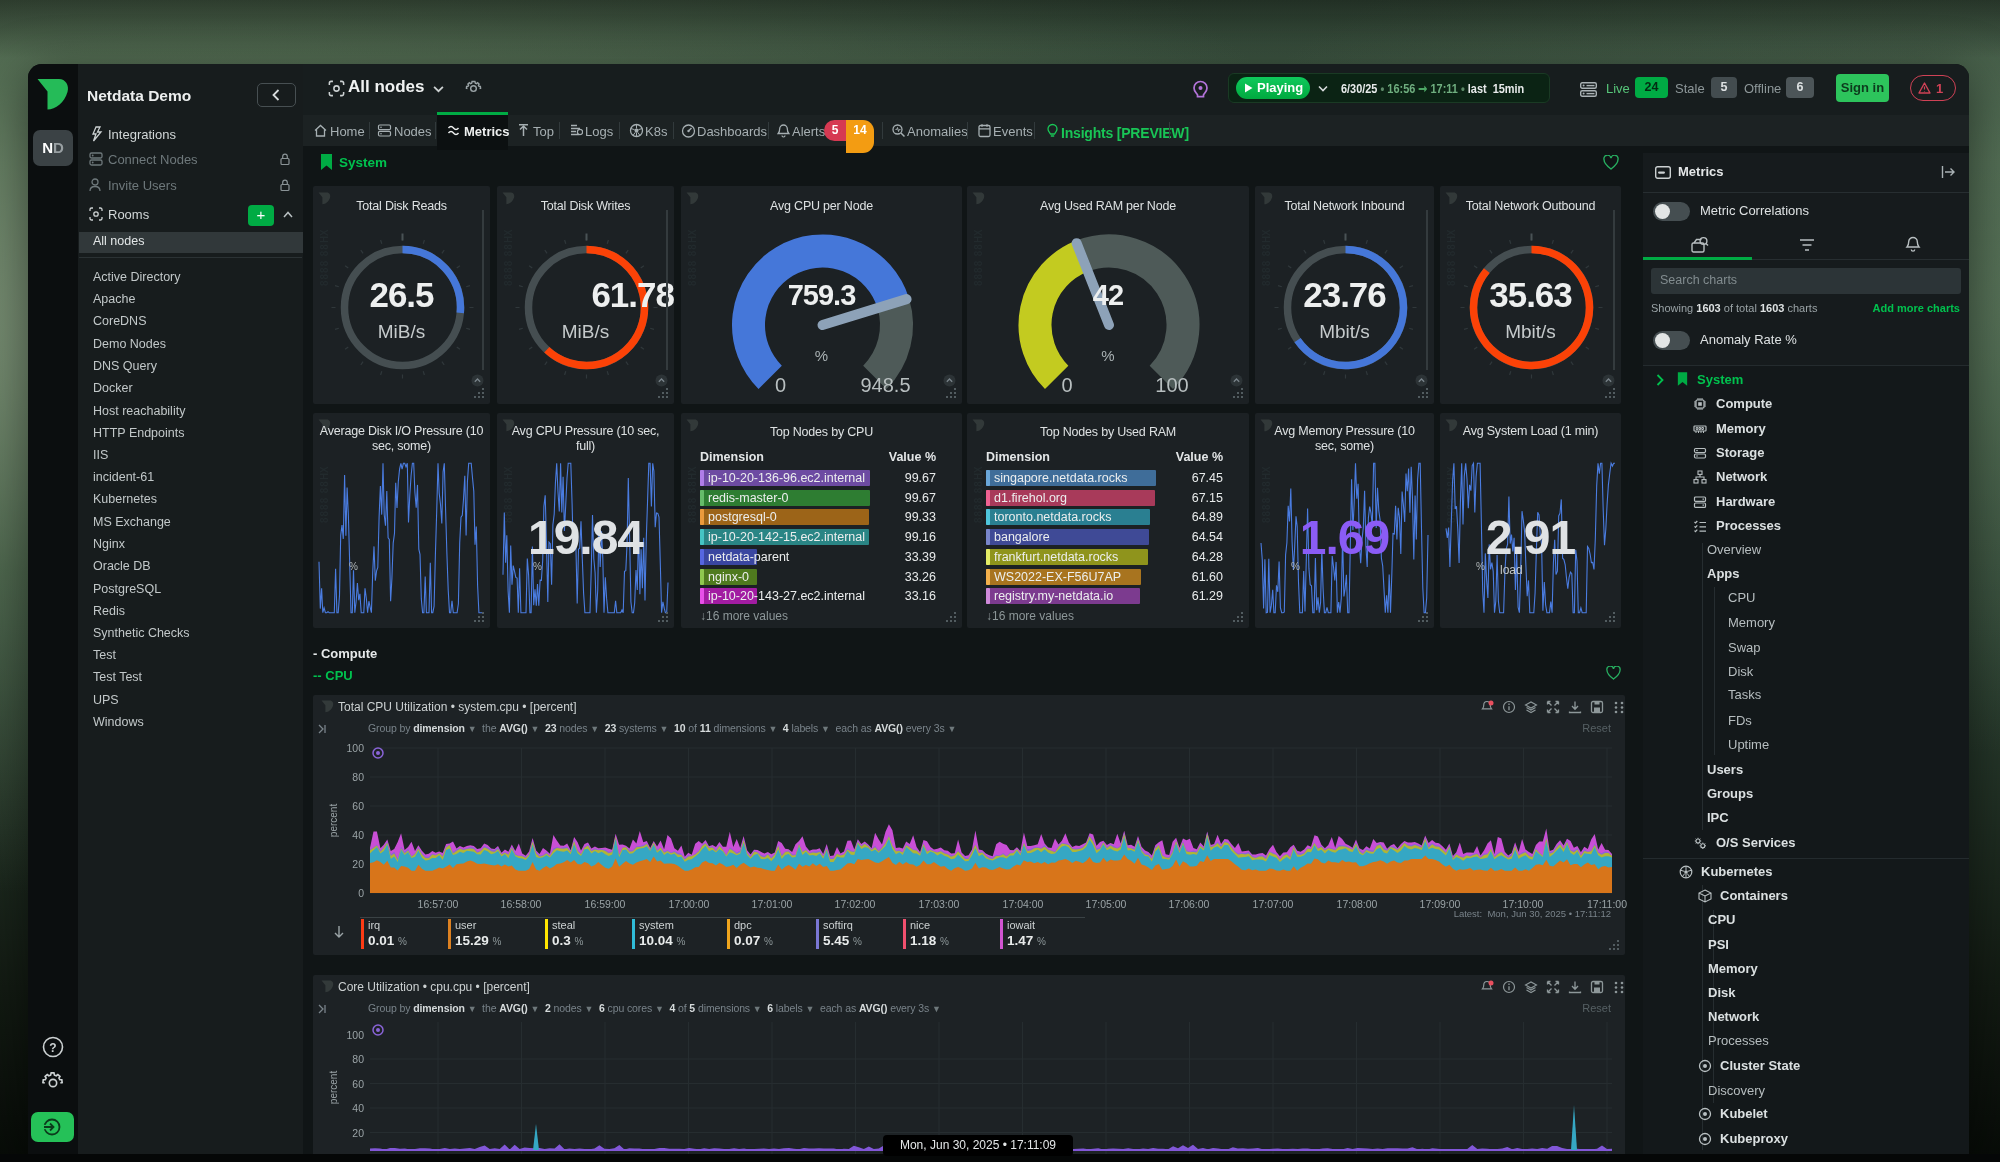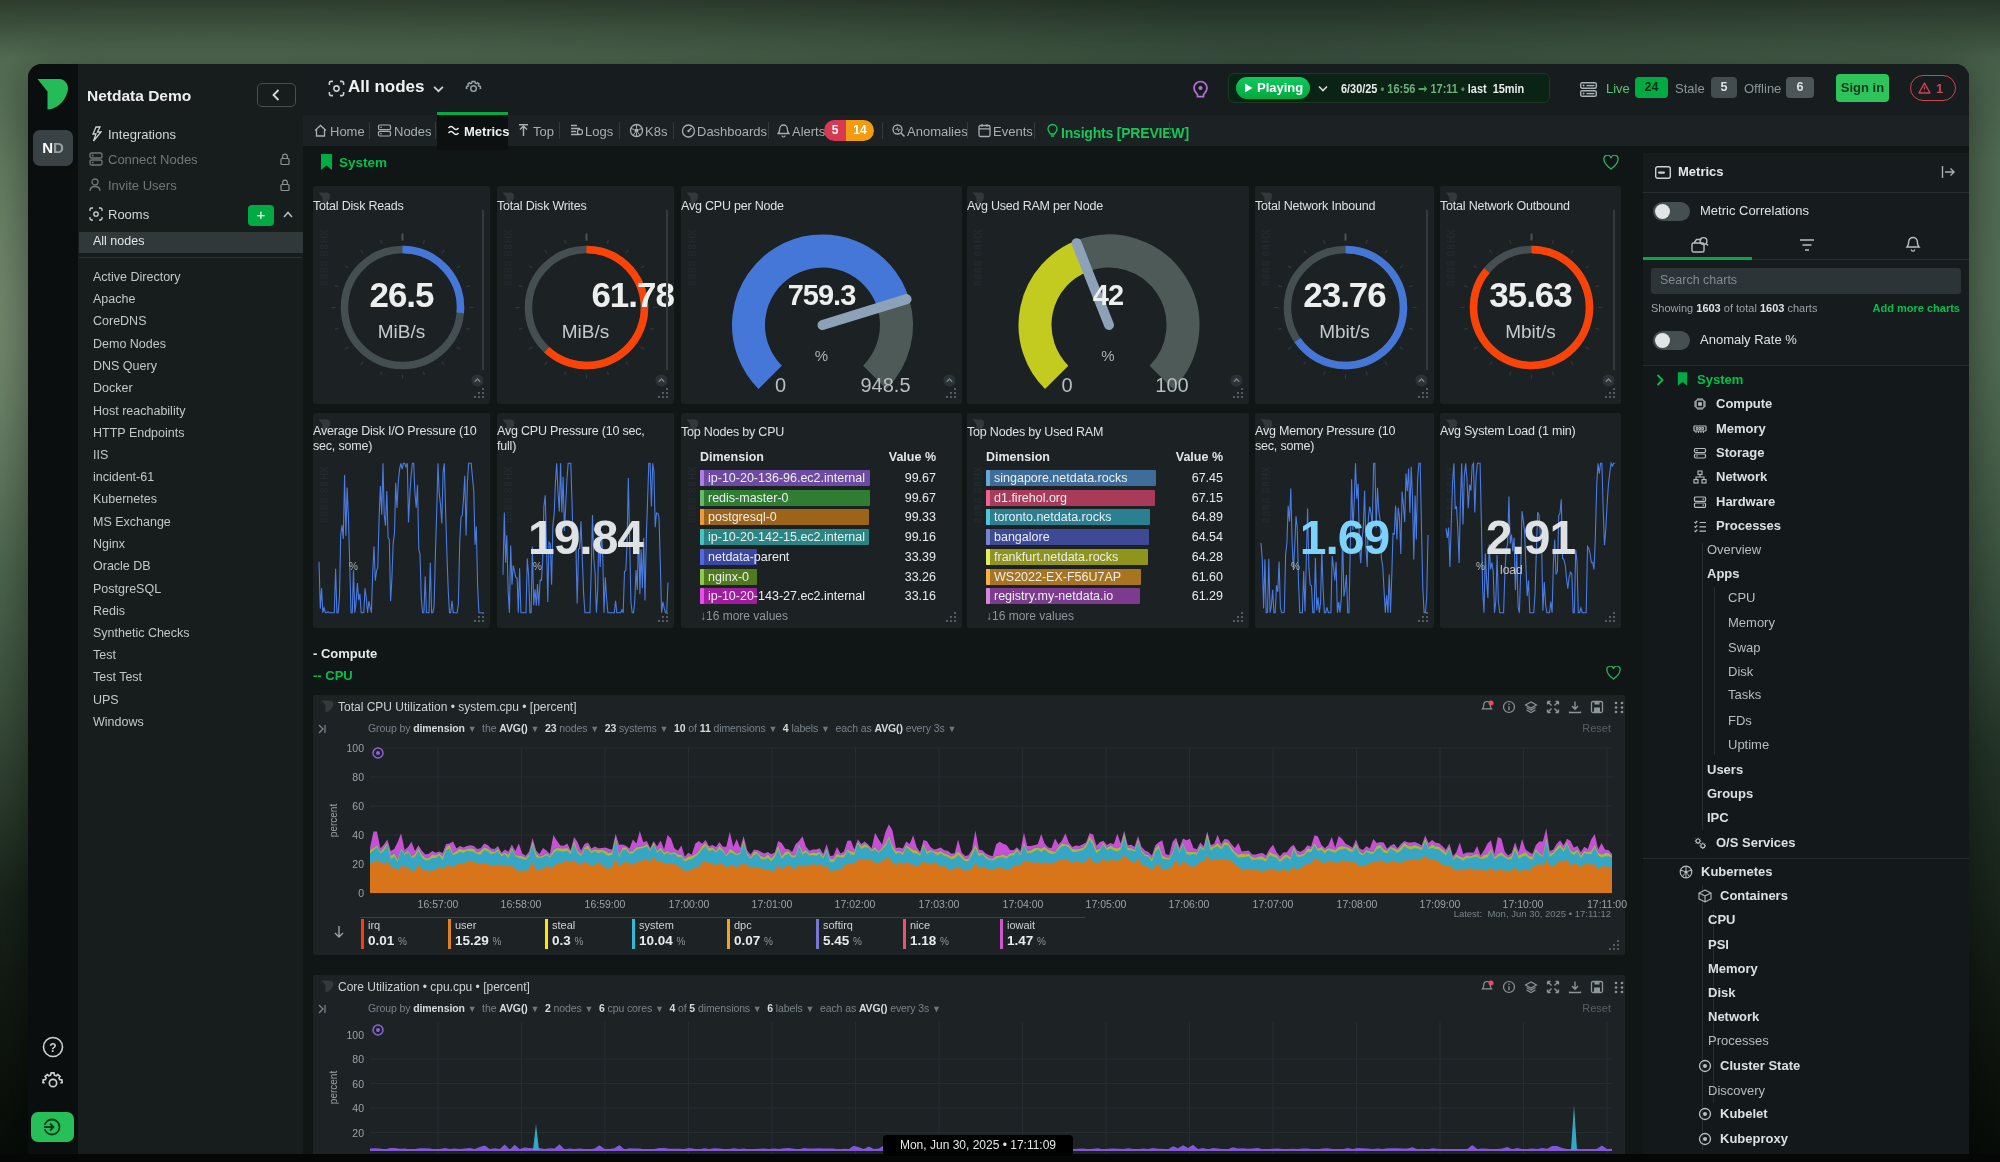--- a/index.html
+++ b/index.html
@@ -27,21 +27,21 @@
 
 #tophead { position:absolute; left:275px; top:0; width:1666px; height:51px; background:#171d1e; }
 #tabbar { position:absolute; left:275px; top:51px; width:1666px; height:31px; background:#1c2223; }
 .tab { position:absolute; top:0; height:31px; }
 .tab span { position:absolute; top:9px; font-size:13px; color:#a6afb2; white-space:nowrap; }
 .tabsep { position:absolute; top:7px; width:1px; height:17px; background:#323a3c; }
 .tic { position:absolute; top:8px; width:15px; height:15px; }
 
 #content { position:absolute; left:275px; top:82px; width:1340px; height:1016px; background:#11161800; }
 .card { position:absolute; background:#1c2124; border-radius:2px; overflow:hidden; }
-.ctitle { position:absolute; left:0; width:100%; text-align:left; color:#dde1e2; font-size:12.5px; letter-spacing:-0.2px; line-height:15px;}
+.ctitle { position:absolute; left:0; width:100%; text-align:center; color:#dde1e2; font-size:12.5px; letter-spacing:-0.2px; line-height:15px;}
 .bigval { position:absolute; width:100%; text-align:center; color:#edefef; font-weight:bold; letter-spacing:-1px;}
 .gunit { position:absolute; width:100%; text-align:center; color:#c5cacb; }
 .vfaint { position:absolute; color:#222a2d; font-size:10px; font-weight:bold; transform:rotate(-90deg); transform-origin:left top; letter-spacing:1px; white-space:nowrap; }
 .cscroll { position:absolute; width:2px; background:#343b3e; }
 .rsz { position:absolute; width:10px; height:10px; }
 .ndfaint { position:absolute; left:5px; top:6px; width:13px; height:13px; opacity:.5; }
 
 .thead { position:absolute; font-size:12.5px; font-weight:bold; color:#e3e6e7; }
 .trow { position:absolute; height:16px; font-size:12.5px; color:#eceeee; }
 .trow .bar { position:absolute; left:0; top:0; height:16px; border-radius:1px; }
@@ -287,21 +287,21 @@
       </div>
       <div class="tabsep" style="left:866px"></div>
       <div class="abs" style="left:134px;top:-3px;width:71px;height:38px;background:#0c1011;border-top:3px solid #00ab44;"></div>
       <svg class="tic" style="left:144px;" width="15" height="15" viewBox="0 0 15 15">
         <path d="M1.5 5 C3 3 5 3 6.5 5 S10 7 11.5 5 M1.5 10 C3 8 5 8 6.5 10 S10 12 11.5 10" fill="none" stroke="#eef0f0" stroke-width="1.4"></path>
       </svg>
       <div class="tab">
         <span style="left:161px;color:#eef0f0;font-weight:bold">Metrics</span>
       </div>
       <div class="abs" style="left:521px;top:5px;width:22px;height:21px;background:#d63952;border-radius:11px 0 0 11px;text-align:center;line-height:21px;font-size:12px;font-weight:bold;color:#fff;z-index:3">5</div>
-      <div class="abs" style="left:543px;top:5px;width:28px;height:21px;background:#f39c12;border-radius:0 11px 11px 0;text-align:center;line-height:21px;font-size:12px;font-weight:bold;color:#fff;z-index:3">14</div>
+      <div class="abs" style="left:543px;top:5px;width:28px;height:33px;background:#f39c12;border-radius:0 11px 11px 0;text-align:center;line-height:21px;font-size:12px;font-weight:bold;color:#fff;z-index:3">14</div>
     </div>
 <div id="content">
       <svg class="abs" style="left:17px;top:8px" width="13" height="17" viewBox="0 0 13 17">
         <path d="M1 0 h11 v16 l-5.5-4.5 L1 16 Z" fill="#00ab44"></path>
       </svg>
       <div class="abs" style="left:36px;top:9px;font-size:13.5px;font-weight:bold;color:#00c14e">System</div>
       <svg class="abs" style="left:1300px;top:9px" width="16" height="15" viewBox="0 0 16 15">
         <path d="M8 14 C2 9.5 1 6.5 1 4.5 A3.4 3.4 0 0 1 8 3 A3.4 3.4 0 0 1 15 4.5 C15 6.5 14 9.5 8 14 Z" fill="none" stroke="#27ae60" stroke-width="1.4"></path>
       </svg>
       <div class="card" style="left:10px;top:40px;width:177px;height:218px">
@@ -709,21 +709,21 @@
       </div>
       <div class="card" style="left:952px;top:267px;width:179px;height:215px">
         <svg class="ndfaint" style="left:5px;top:6px" width="13" height="13" viewBox="0 0 34 33">
           <path d="M1.5 1 L23 1 C29.5 1 33.5 7.5 31.5 14 C28.5 24.5 19.5 31.5 11.5 31.5 L11.5 13.5 Z" fill="#49524f"></path>
         </svg>
         <div class="vfaint" style="left:6px;top:110px">8888<span style="font-size:9px">&nbsp;</span>88<span style="letter-spacing:0">HX</span></div>
         <div class="ctitle" style="top:11px">Avg Memory Pressure (10<br>sec, some)</div>
         <svg class="abs" style="left:0;top:0" width="179" height="215" viewBox="0 0 179 215">
           <polyline points="6.0,130.0 7.3,147.0 8.6,195.6 9.9,146.3 11.2,199.7 12.5,199.3 13.8,145.8 15.1,199.7 16.4,192.4 17.7,176.7 18.9,199.7 20.2,199.7 21.5,172.3 22.8,178.8 24.1,148.5 25.4,194.6 26.7,199.7 28.0,199.7 29.3,198.9 30.6,141.9 31.9,129.7 33.2,92.8 34.5,108.5 35.8,75.4 37.1,129.0 38.4,157.0 39.7,133.6 41.0,103.3 42.2,113.8 43.5,169.2 44.8,199.7 46.1,199.7 47.4,199.7 48.7,158.1 50.0,198.5 51.3,146.5 52.6,95.5 53.9,155.4 55.2,171.7 56.5,172.8 57.8,199.7 59.1,199.7 60.4,145.1 61.7,197.2 63.0,184.2 64.3,199.7 65.6,189.1 66.8,136.0 68.1,175.9 69.4,199.7 70.7,199.7 72.0,194.4 73.3,199.7 74.6,199.7 75.9,199.7 77.2,143.1 78.5,153.8 79.8,167.5 81.1,148.9 82.4,199.7 83.7,189.0 85.0,199.7 86.3,185.1 87.6,123.4 88.9,183.4 90.1,176.0 91.4,161.7 92.7,199.7 94.0,199.7 95.3,133.2 96.6,66.2 97.9,117.1 99.2,89.5 100.5,50.3 101.8,85.7 103.1,70.7 104.4,132.2 105.7,150.2 107.0,126.8 108.3,114.7 109.6,77.7 110.9,133.3 112.2,153.9 113.4,104.9 114.7,93.6 116.0,100.1 117.3,113.3 118.6,50.3 119.9,50.3 121.2,115.1 122.5,74.8 123.8,97.8 125.1,106.8 126.4,145.3 127.7,152.8 129.0,176.4 130.3,199.7 131.6,182.3 132.9,199.7 134.2,161.5 135.5,199.7 136.8,162.0 138.0,120.6 139.3,121.0 140.6,92.8 141.9,126.6 143.2,94.7 144.5,104.8 145.8,141.0 147.1,78.6 148.4,91.9 149.7,109.0 151.0,60.6 152.3,78.1 153.6,55.6 154.9,99.8 156.2,53.7 157.5,86.1 158.8,146.5 160.1,82.6 161.3,126.6 162.6,66.6 163.9,50.3 165.2,50.3 166.5,115.9 167.8,175.0 169.1,199.7 170.4,199.7 171.7,184.7 173.0,122.0" fill="none" stroke="#4a7ce0" stroke-width="1.1"></polyline>
         </svg>
-        <div class="bigval" style="top:97px;font-size:48px;color:#7dd3fc">1.69</div>
+        <div class="bigval" style="top:97px;font-size:48px;color:#8b5cf6">1.69</div>
         <div class="abs" style="left:36px;top:148px;font-size:10px;color:#b0b7b9">%</div>
         <svg class="rsz" style="left:163px;top:199px" width="10" height="10" viewBox="0 0 10 10">
           <rect x="8" y="0" width="2" height="2" fill="#525c60"></rect>
           <rect x="8" y="4" width="2" height="2" fill="#525c60"></rect>
           <rect x="8" y="8" width="2" height="2" fill="#525c60"></rect>
           <rect x="4" y="4" width="2" height="2" fill="#525c60"></rect>
           <rect x="4" y="8" width="2" height="2" fill="#525c60"></rect>
           <rect x="0" y="8" width="2" height="2" fill="#525c60"></rect>
         </svg>
       </div>

